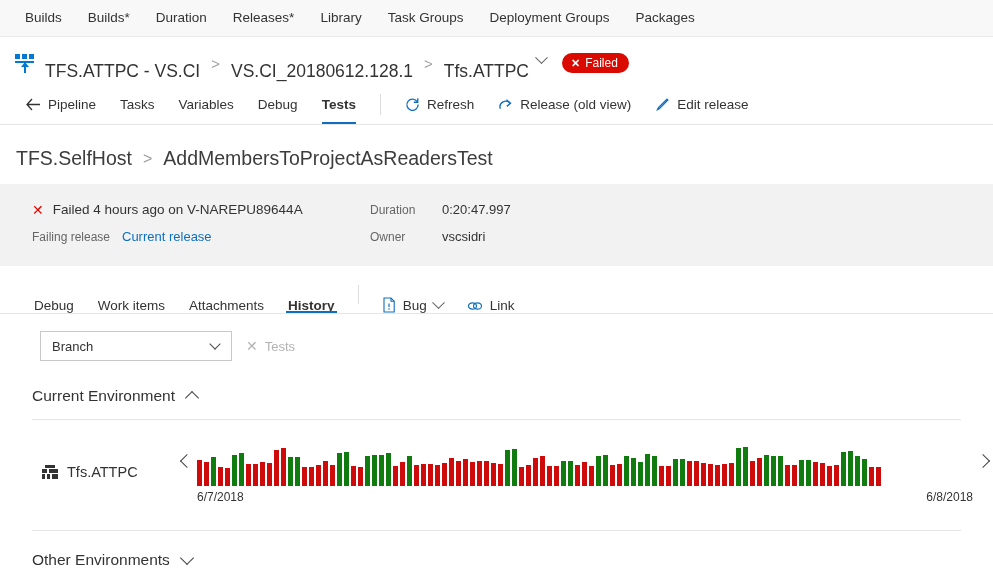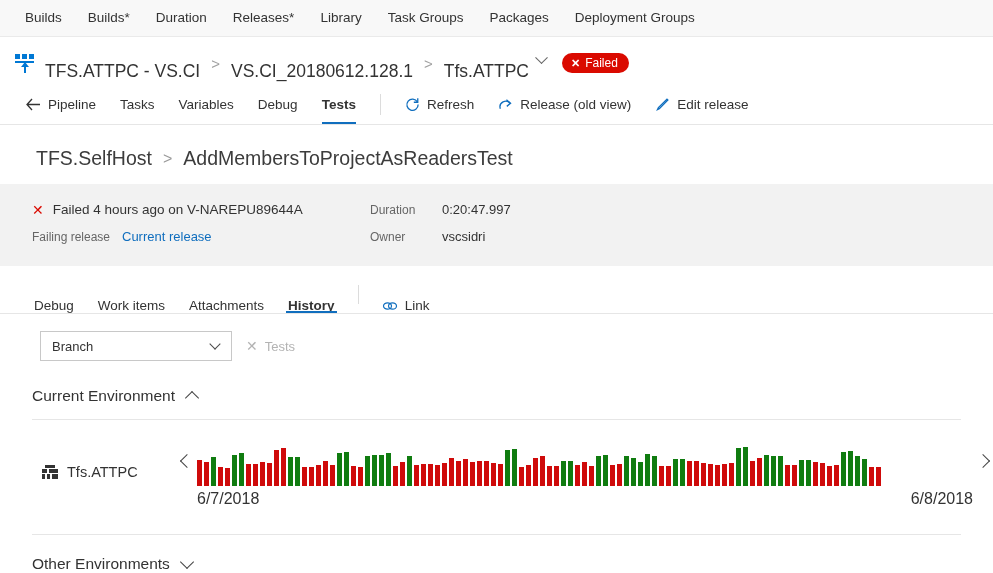--- a/index.html
+++ b/index.html
@@ -99,21 +99,21 @@
   .tb-item.active { font-weight: bold; }
   .tb-item.active::after {
     content: ""; position: absolute; left: 12px; right: 12px; bottom: 0;
     height: 2px; background: #106ebe;
   }
   .tb-sep { width: 1px; background: #dcdcdc; margin: 9px 12px; }
   .tb-ico { color: #106ebe; margin-right: 7px; display: inline-flex; align-items: center; }
 
   
   .test-title {
-    padding: 22px 0 14px 36px;
+    padding: 22px 0 14px 16px;
     font-size: 19.5px;
     color: #3c3c3c;
     display: flex; align-items: center;
     white-space: nowrap;
   }
   .test-title .sep {
     color: #9a9a9a; margin: 0 11px; font-size: 16px;
   }
 
   
@@ -252,35 +252,35 @@
   .chart-wrap { flex: 1 1 auto; position: relative; }
   .chart {
     height: 52px;
     display: flex; align-items: flex-end;
     gap: 2px;
   }
   .bar { width: 5px; flex: 0 0 auto; cursor: pointer; }
   .chart-axis {
     display: flex; justify-content: space-between;
     margin-top: 4px;
-    font-size: 16px; color: #333333;
+    font-size: 12px; color: #333333;
   }
 </style>
 </head>
 <body>
 
 <div class="hub-nav" id="hub-nav">
     <div class="hub-item">Builds</div>
     <div class="hub-item">Builds*</div>
     <div class="hub-item">Duration</div>
     <div class="hub-item">Releases*</div>
     <div class="hub-item">Library</div>
     <div class="hub-item">Task Groups</div>
+    <div class="hub-item">Deployment Groups</div>
     <div class="hub-item">Packages</div>
-    <div class="hub-item">Deployment Groups</div>
   </div>
 
 <div class="breadcrumb">
   <span class="rel-icon">
     <span class="sq sq1"></span>
       <span class="sq sq2"></span>
       <span class="sq sq3"></span>
     <span class="bar"></span>
       <span class="arr"></span>
       <span class="stem"></span>
@@ -387,20 +387,32 @@
     </div>
   <div class="dt">
       <span>Attachments</span>
     </div>
   <div class="dt active">
       <span>History</span>
     </div>
   <div class="dt-sep"></div>
   <div class="dt">
     <span class="dt-ico">
+      <svg width="14" height="16" viewBox="0 0 14 16">
+          <path d="M2 1 H9 L12.2 4.2 V15 H2 Z" stroke="#106ebe" stroke-width="1.1" fill="none"></path>
+          <path d="M9 1 V4.2 H12.2" stroke="#106ebe" stroke-width="1.1" fill="none"></path>
+          <path d="M7 6.5 V10" stroke="#106ebe" stroke-width="1.2"></path>
+          <circle cx="7" cy="12" r="0.8" fill="#106ebe"></circle>
+        </svg>
+    </span>
+    <span>Bug</span>
+    <span class="chev-sm" style="margin-left:7px;"></span>
+  </div>
+  <div class="dt">
+    <span class="dt-ico">
       <svg width="16" height="14" viewBox="0 0 16 14">
           <ellipse cx="5.5" cy="7" rx="4" ry="3.2" stroke="#106ebe" stroke-width="1.2" fill="none"></ellipse>
           <ellipse cx="10.5" cy="7" rx="4" ry="3.2" stroke="#106ebe" stroke-width="1.2" fill="none"></ellipse>
         </svg>
     </span>
     <span>Link</span>
   </div>
 </div>
 
 <div class="filter-row">

